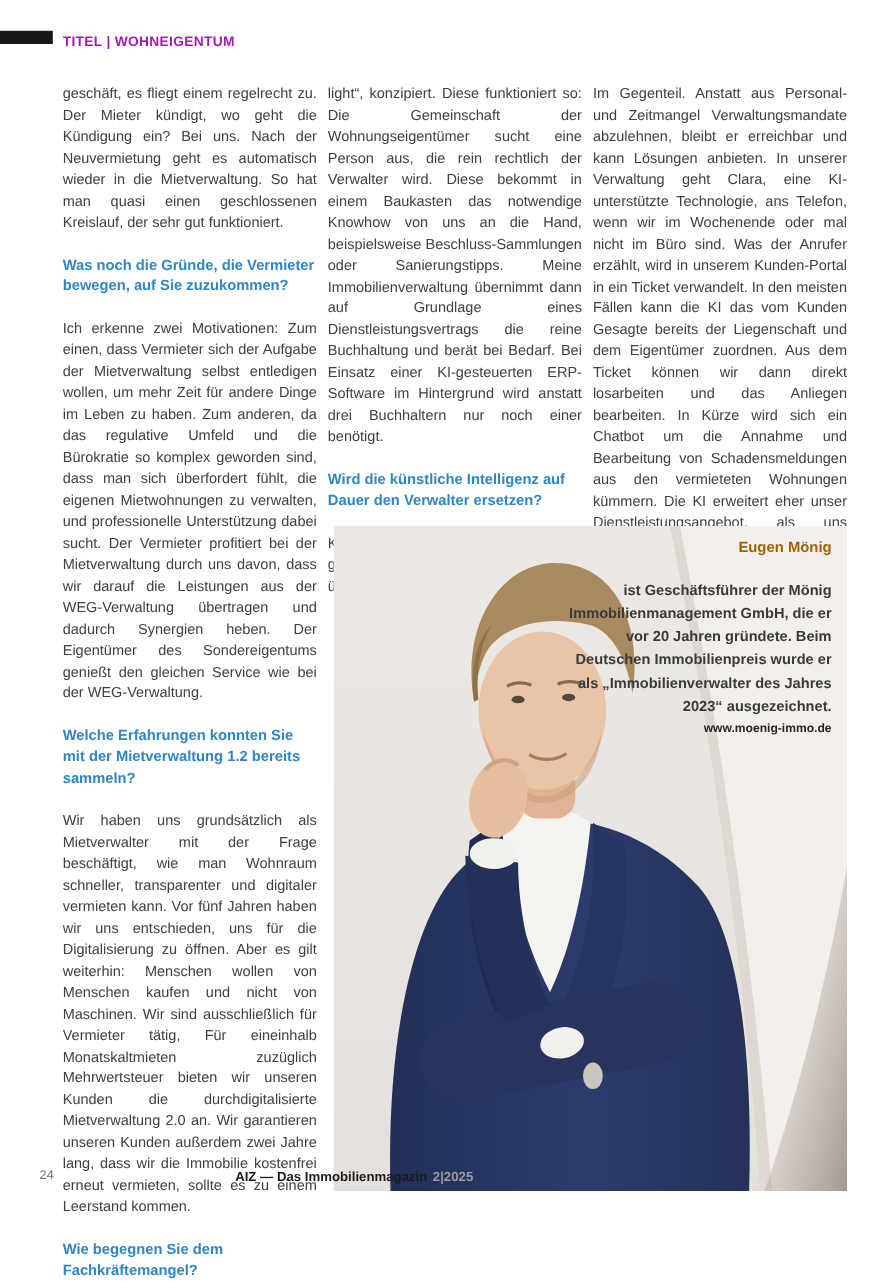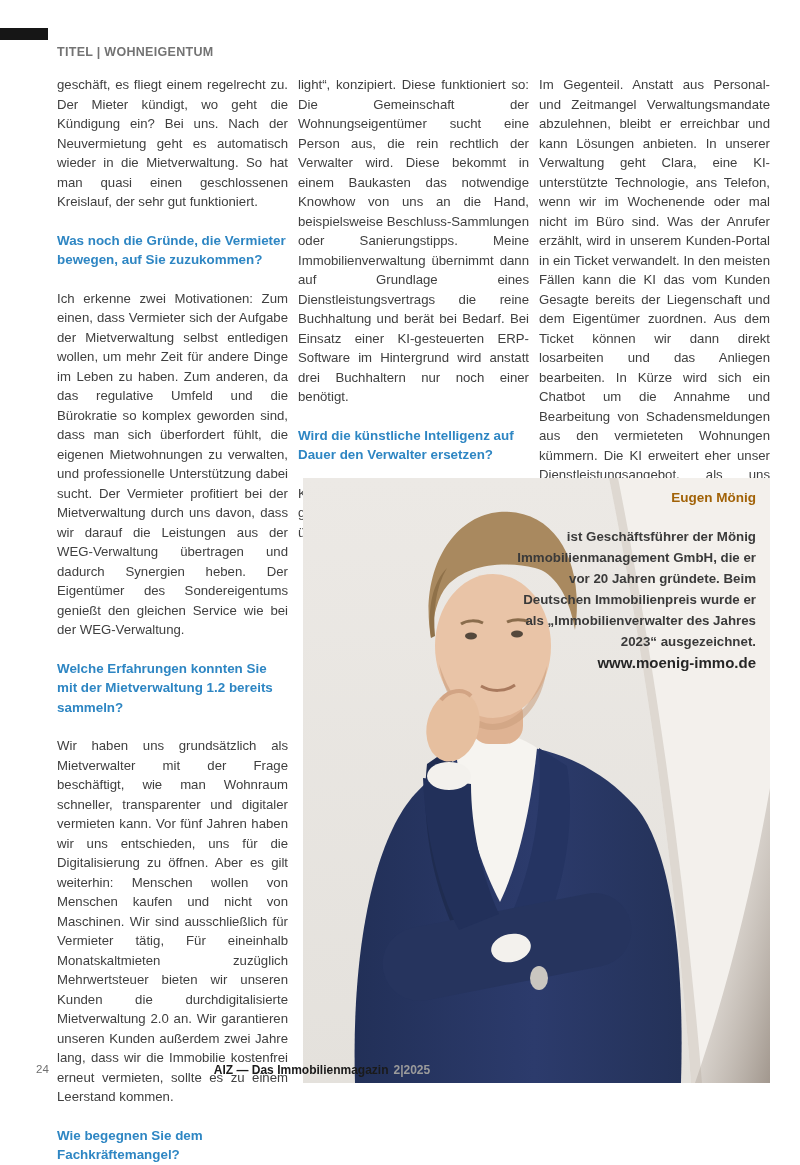--- a/index.html
+++ b/index.html
@@ -4,39 +4,39 @@
 <style>
   html,body{margin:0;padding:0;}
   body{
     width:800px;height:1165px;position:relative;background:#ffffff;
     font-family:"Liberation Sans","DejaVu Sans",sans-serif;
     color:#3f3f3f;overflow:hidden;
   }
   
   .kicker-row{position:absolute;left:0;top:27px;height:14px;}
   .kicker-bar{position:absolute;left:0;top:1px;width:48px;height:12px;background:#161616;}
-  .kicker{position:absolute;left:57px;top:18px;font-size:12.5px;font-weight:700;
-    color:#737373;letter-spacing:.3px;white-space:nowrap;}
+  .kicker{position:absolute;left:57px;top:4px;font-size:12.5px;font-weight:700;
+    color:#a21caf;letter-spacing:.3px;white-space:nowrap;}
   
   .article{position:absolute;left:57px;top:75px;width:713px;display:flex;gap:10px;}
   .col{width:231px;flex:0 0 231px;}
   .col p.body{margin:0 0 19px 0;font-size:13.2px;line-height:19.5px;
     text-align:justify;hyphens:auto;-webkit-hyphens:auto;color:#404040;}
   .col p.body:last-child{margin-bottom:0;}
   .col h3.q{margin:0 0 19px 0;font-size:13.4px;line-height:19.5px;font-weight:700;
     color:#2e86c3;text-align:left;}
   .lastpara{position:relative;}
   .endmark{position:absolute;right:0;bottom:4px;width:7px;height:7px;background:#1a1a1a;display:inline-block;}
   
   .photo{position:absolute;left:303px;top:478px;width:467px;height:605px;margin:0;overflow:hidden;}
   .photo svg{position:absolute;left:0;top:0;width:100%;height:100%;display:block;}
   .bio{position:absolute;top:12px;right:14px;width:248px;text-align:right;color:#3a3a3a;}
   .bio-name{font-size:13.5px;font-weight:700;color:#a16207;margin-bottom:21px;}
   .bio-text{margin:0 0 0 0;font-size:13.3px;line-height:21px;font-weight:600;}
-  .bio-site{font-size:15px;line-height:21px;font-weight:700;color:#262626;}
+  .bio-site{font-size:11px;line-height:21px;font-weight:700;color:#262626;}
   
   .footer{position:absolute;left:0;top:1063px;width:644px;height:18px;font-size:12px;}
   .page-num{position:absolute;left:36px;top:0;color:#6f6f6f;font-size:11.5px;}
   .footer-center{position:absolute;left:0;top:0;width:100%;text-align:center;}
   .footer-mag{font-weight:700;color:#1a1a1a;}
   .footer-issue{color:#9b9b9b;margin-left:5px;font-weight:700;}
 </style>
 </head>
 <body>
 

